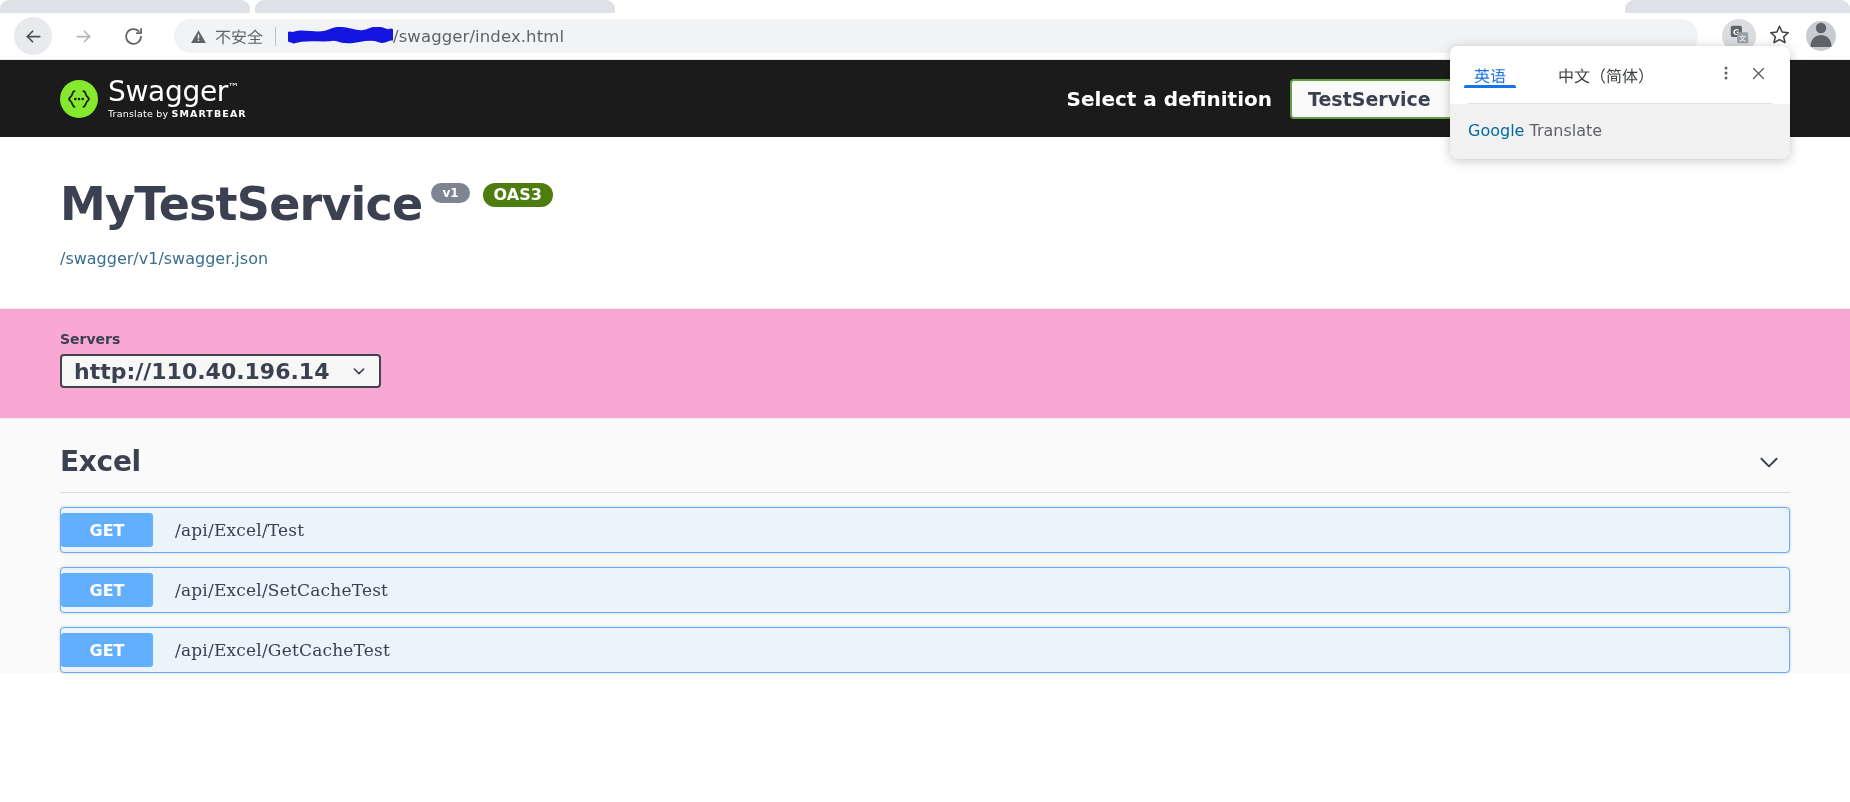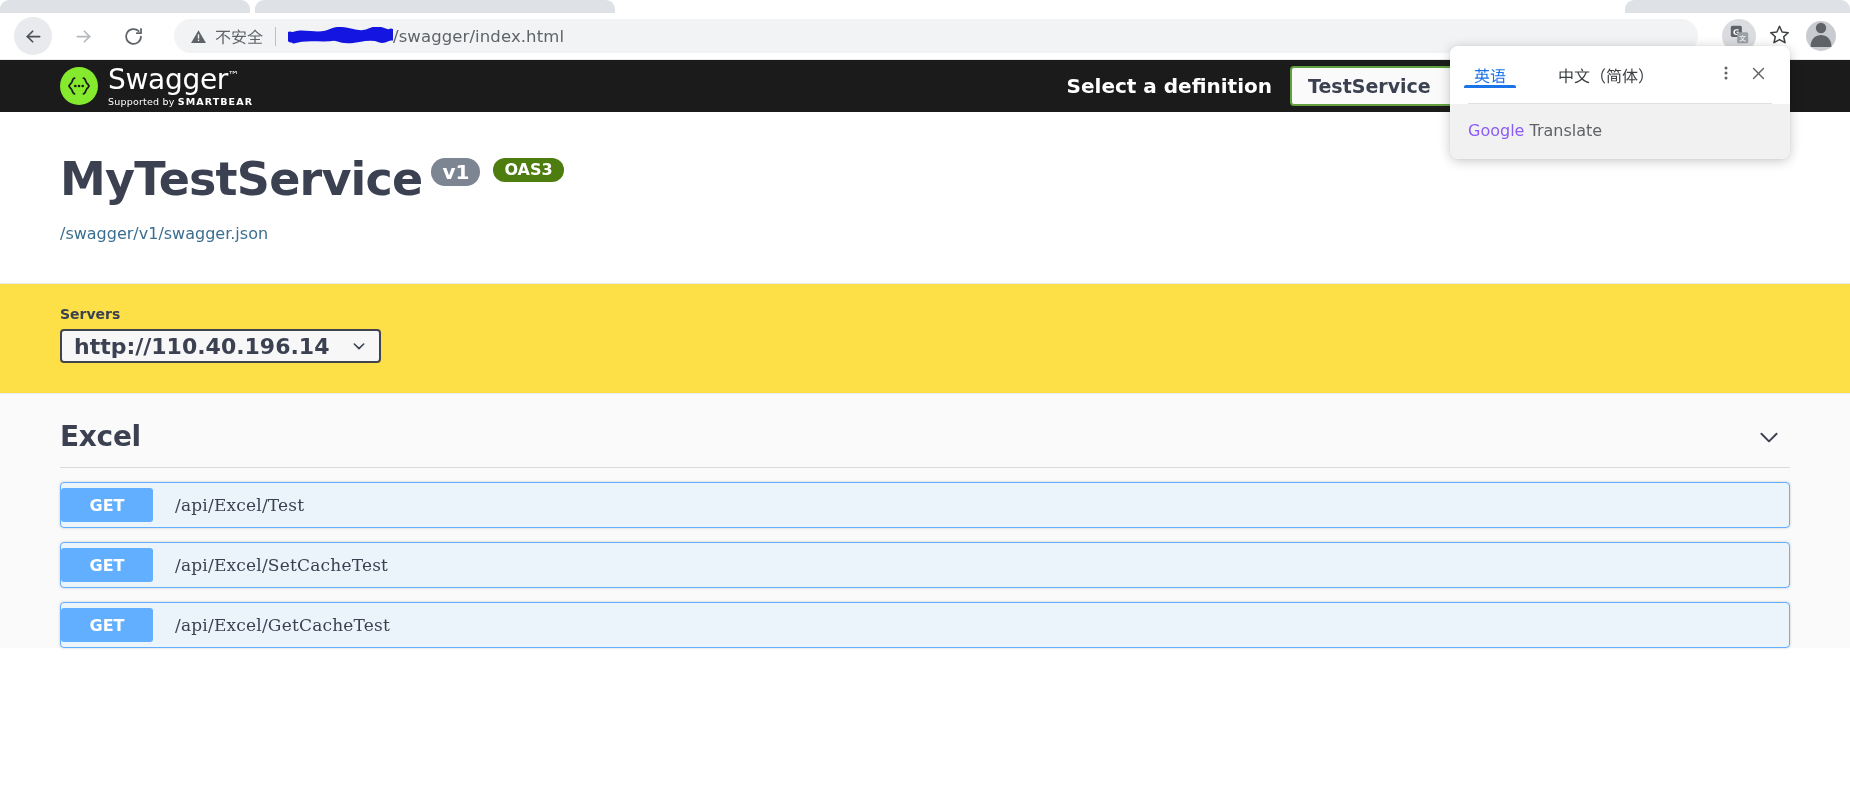--- a/index.html
+++ b/index.html
@@ -113,25 +113,25 @@
     width: 28px; height: 28px; display: flex; align-items: center;
     justify-content: center; margin-left: 4px;
   }
   .gt-footer {
     background: #f1f1f1; padding: 17px 18px 19px 18px;
   }
   .gt-brand {
     font-size: 16px; color: #5f6368;
     font-family: "DejaVu Sans", sans-serif;
   }
-  .gt-brand b { font-weight: 400; color: #8b5cf6; }
+  .gt-brand b { font-weight: 400; color: #0369a1; }
 
   
   .swagger-topbar {
-    background: #1b1b1b; height: 52px;
+    background: #1b1b1b; height: 77px;
     display: flex; align-items: center; padding: 0 60px;
     position: relative;
   }
   .logo-block { display: flex; align-items: center; }
   .logo-circle {
     width: 38px; height: 38px; border-radius: 50%; background: #85ea2d;
     display: flex; align-items: center; justify-content: center;
     margin-right: 10px; flex: 0 0 auto;
   }
   .logo-text { display: flex; flex-direction: column; line-height: 1; }
@@ -167,39 +167,39 @@
     background: #ffffff; padding: 44px 60px 40px 60px;
     border-bottom: 1px solid #ebebeb;
   }
   .title-row { display: flex; align-items: flex-start; }
   .api-title {
     font-size: 46px; font-weight: 700; color: #3b4151;
     letter-spacing: -0.8px; line-height: 1;
     font-family: "DejaVu Sans", sans-serif;
   }
   .badge-v {
-    background: #7d8492; color: #ffffff; font-size: 20px; font-weight: 700;
+    background: #7d8492; color: #ffffff; font-size: 12px; font-weight: 700;
     padding: 4px 11px; border-radius: 57px; margin-left: 9px;
     margin-top: 2px; line-height: 1;
     font-family: "DejaVu Sans", sans-serif;
   }
   .badge-oas {
     background: #4d7c0f; color: #ffffff; font-size: 16px; font-weight: 700;
     padding: 4px 11px; border-radius: 57px; margin-left: 13px;
     margin-top: 2px; line-height: 1;
     font-family: "DejaVu Sans", sans-serif;
   }
   .json-link {
     display: inline-block; margin-top: 22px; font-size: 16px;
     color: #3b6e8f; text-decoration: none;
     font-family: "DejaVu Sans", sans-serif;
   }
 
   .servers-block {
-    background: #fde047; padding: 22px 60px 30px 60px;
+    background: #f9a8d4; padding: 22px 60px 30px 60px;
     border-bottom: 1px solid #ebebeb;
   }
   .servers-label {
     font-size: 14px; font-weight: 700; color: #3b4151;
     margin-bottom: 7px;
     font-family: "DejaVu Sans", sans-serif;
   }
   .server-select {
     display: inline-flex; align-items: center; justify-content: space-between;
     min-width: 250px; height: 34px; background: #f7f7f7;
@@ -370,21 +370,21 @@
                    C3.6 14.2 4.4 15 5.2 15.8 C6.4 17 6.4 20.8 8.6 20.8" stroke="#1b1b1b" stroke-width="1.7" fill="none" stroke-linecap="round"></path>
           <path d="M17.4 5.2 C19.6 5.2 19.6 9 20.8 10.2 C21.6 11 22.4 11.8 23 13
                    C22.4 14.2 21.6 15 20.8 15.8 C19.6 17 19.6 20.8 17.4 20.8" stroke="#1b1b1b" stroke-width="1.7" fill="none" stroke-linecap="round"></path>
           <circle cx="9.3" cy="13" r="1.35" fill="#1b1b1b"></circle>
           <circle cx="13" cy="13" r="1.35" fill="#1b1b1b"></circle>
           <circle cx="16.7" cy="13" r="1.35" fill="#1b1b1b"></circle>
         </svg>
       </div>
       <div class="logo-text">
         <span class="logo-name"><span>Swagger</span><sup>™</sup></span>
-        <span class="logo-sub"><span>Supported by </span><b>SMARTBEAR</b></span>
+        <span class="logo-sub"><span>Translate by </span><b>SMARTBEAR</b></span>
       </div>
     </div>
 
     <div class="topbar-spacer"></div>
 
     <div class="def-label">Select a definition</div>
     <div class="def-select">TestService</div>
   </div>
 
   <div class="info-block">

